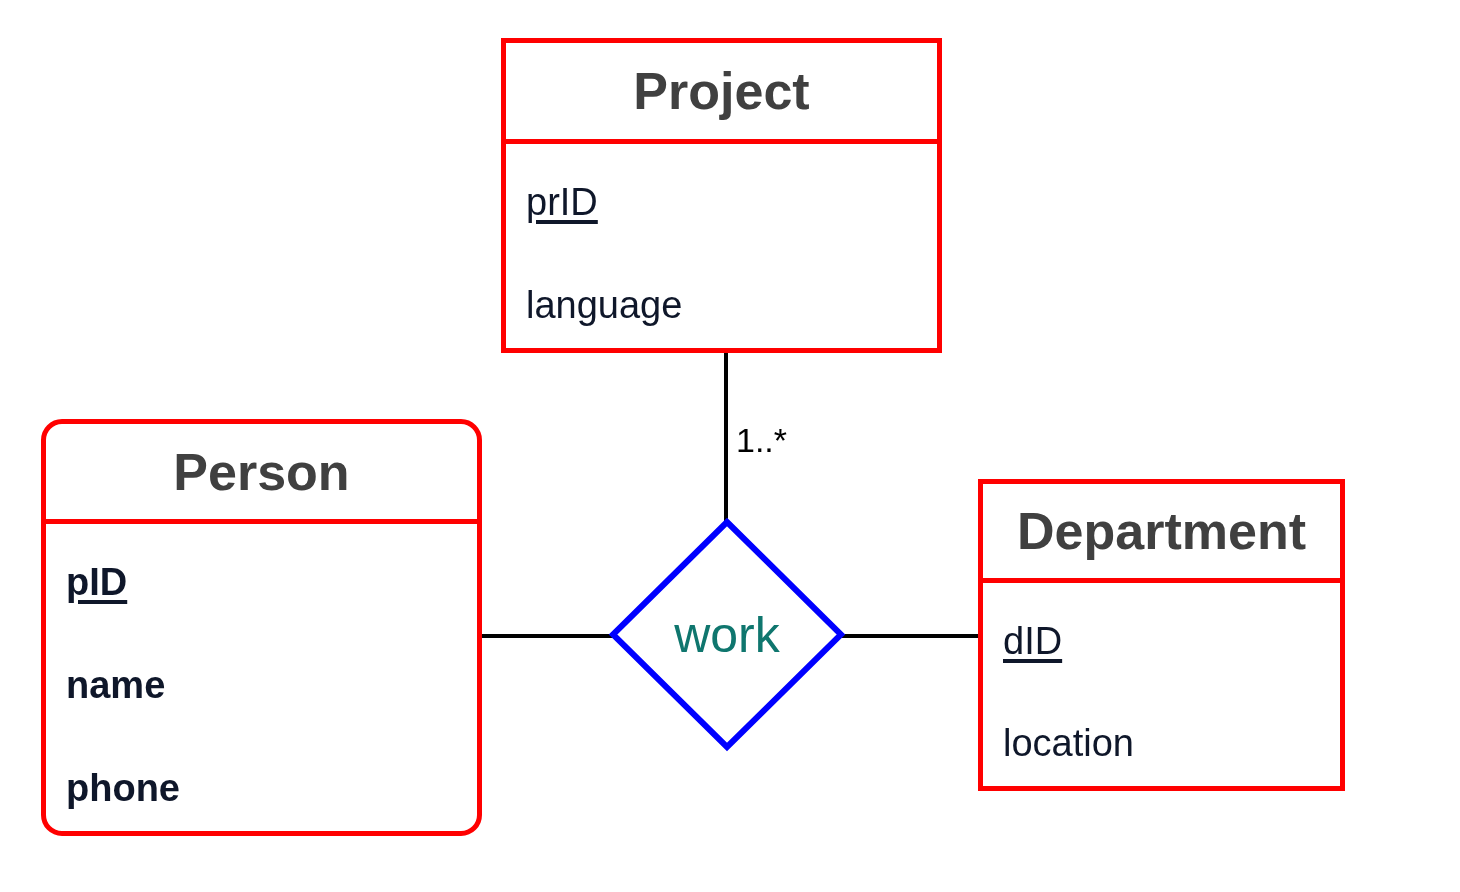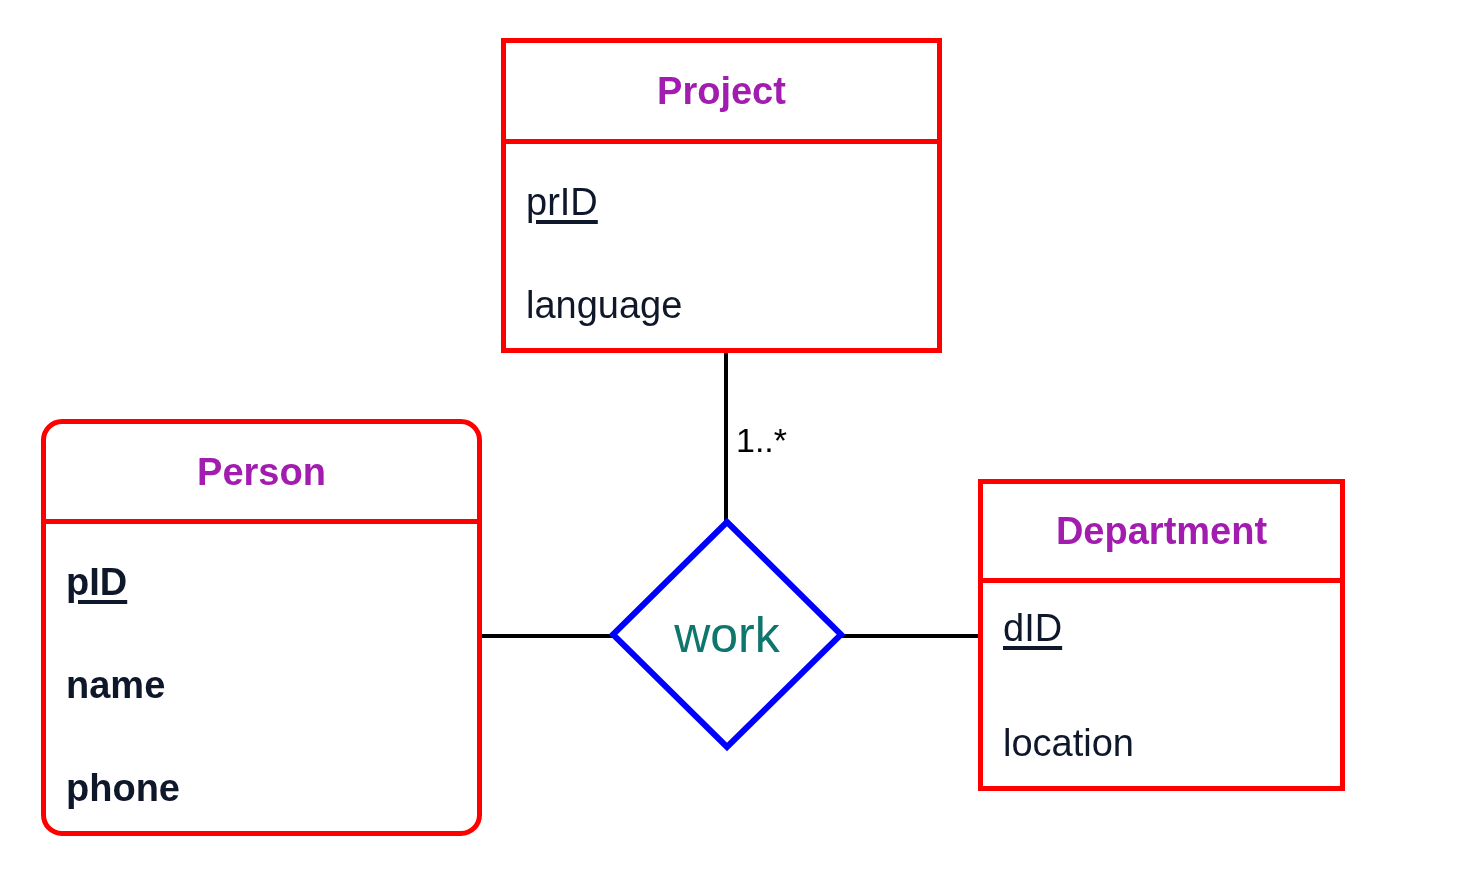--- a/index.html
+++ b/index.html
@@ -28,23 +28,23 @@
   }
   .entity-title-bar {
     box-sizing: border-box;
     width: 100%;
     border-bottom: 5px solid #FF0000;
     display: flex;
     align-items: center;
     justify-content: center;
   }
   .entity-title {
-    color: #a21caf;
+    color: #404040;
     font-weight: bold;
-    font-size: 38px;
+    font-size: 52px;
     line-height: 1;
     letter-spacing: 0px;
     white-space: nowrap;
   }
   .attr-list {
     box-sizing: border-box;
     position: relative;
     width: 100%;
   }
   .attr {
@@ -136,21 +136,21 @@
       <span class="attr" style="top:142px;">name</span>
       <span class="attr" style="top:245px;">phone</span>
     </div>
   </div>
 
   <div class="entity" style="left:978px; top:479px; width:367px; height:312px;">
     <div class="entity-title-bar" style="height:99px;">
       <span class="entity-title">Department</span>
     </div>
     <div class="attr-list" style="height:203px;">
-      <span class="attr key" style="top:26px;">dID</span>
+      <span class="attr key" style="top:39px;">dID</span>
       <span class="attr" style="top:141px;">location</span>
     </div>
   </div>
 
   <div class="diamond-wrap" style="left:610px; top:519px; width:234px; height:231px;">
     <svg width="234" height="231" viewBox="0 0 234 231">
       <polygon points="117,3 231,115.5 117,228 3,115.5" fill="#ffffff" stroke="#0000FF" stroke-width="6" stroke-linejoin="miter"></polygon>
     </svg>
     <span class="diamond-label">work</span>
   </div>

